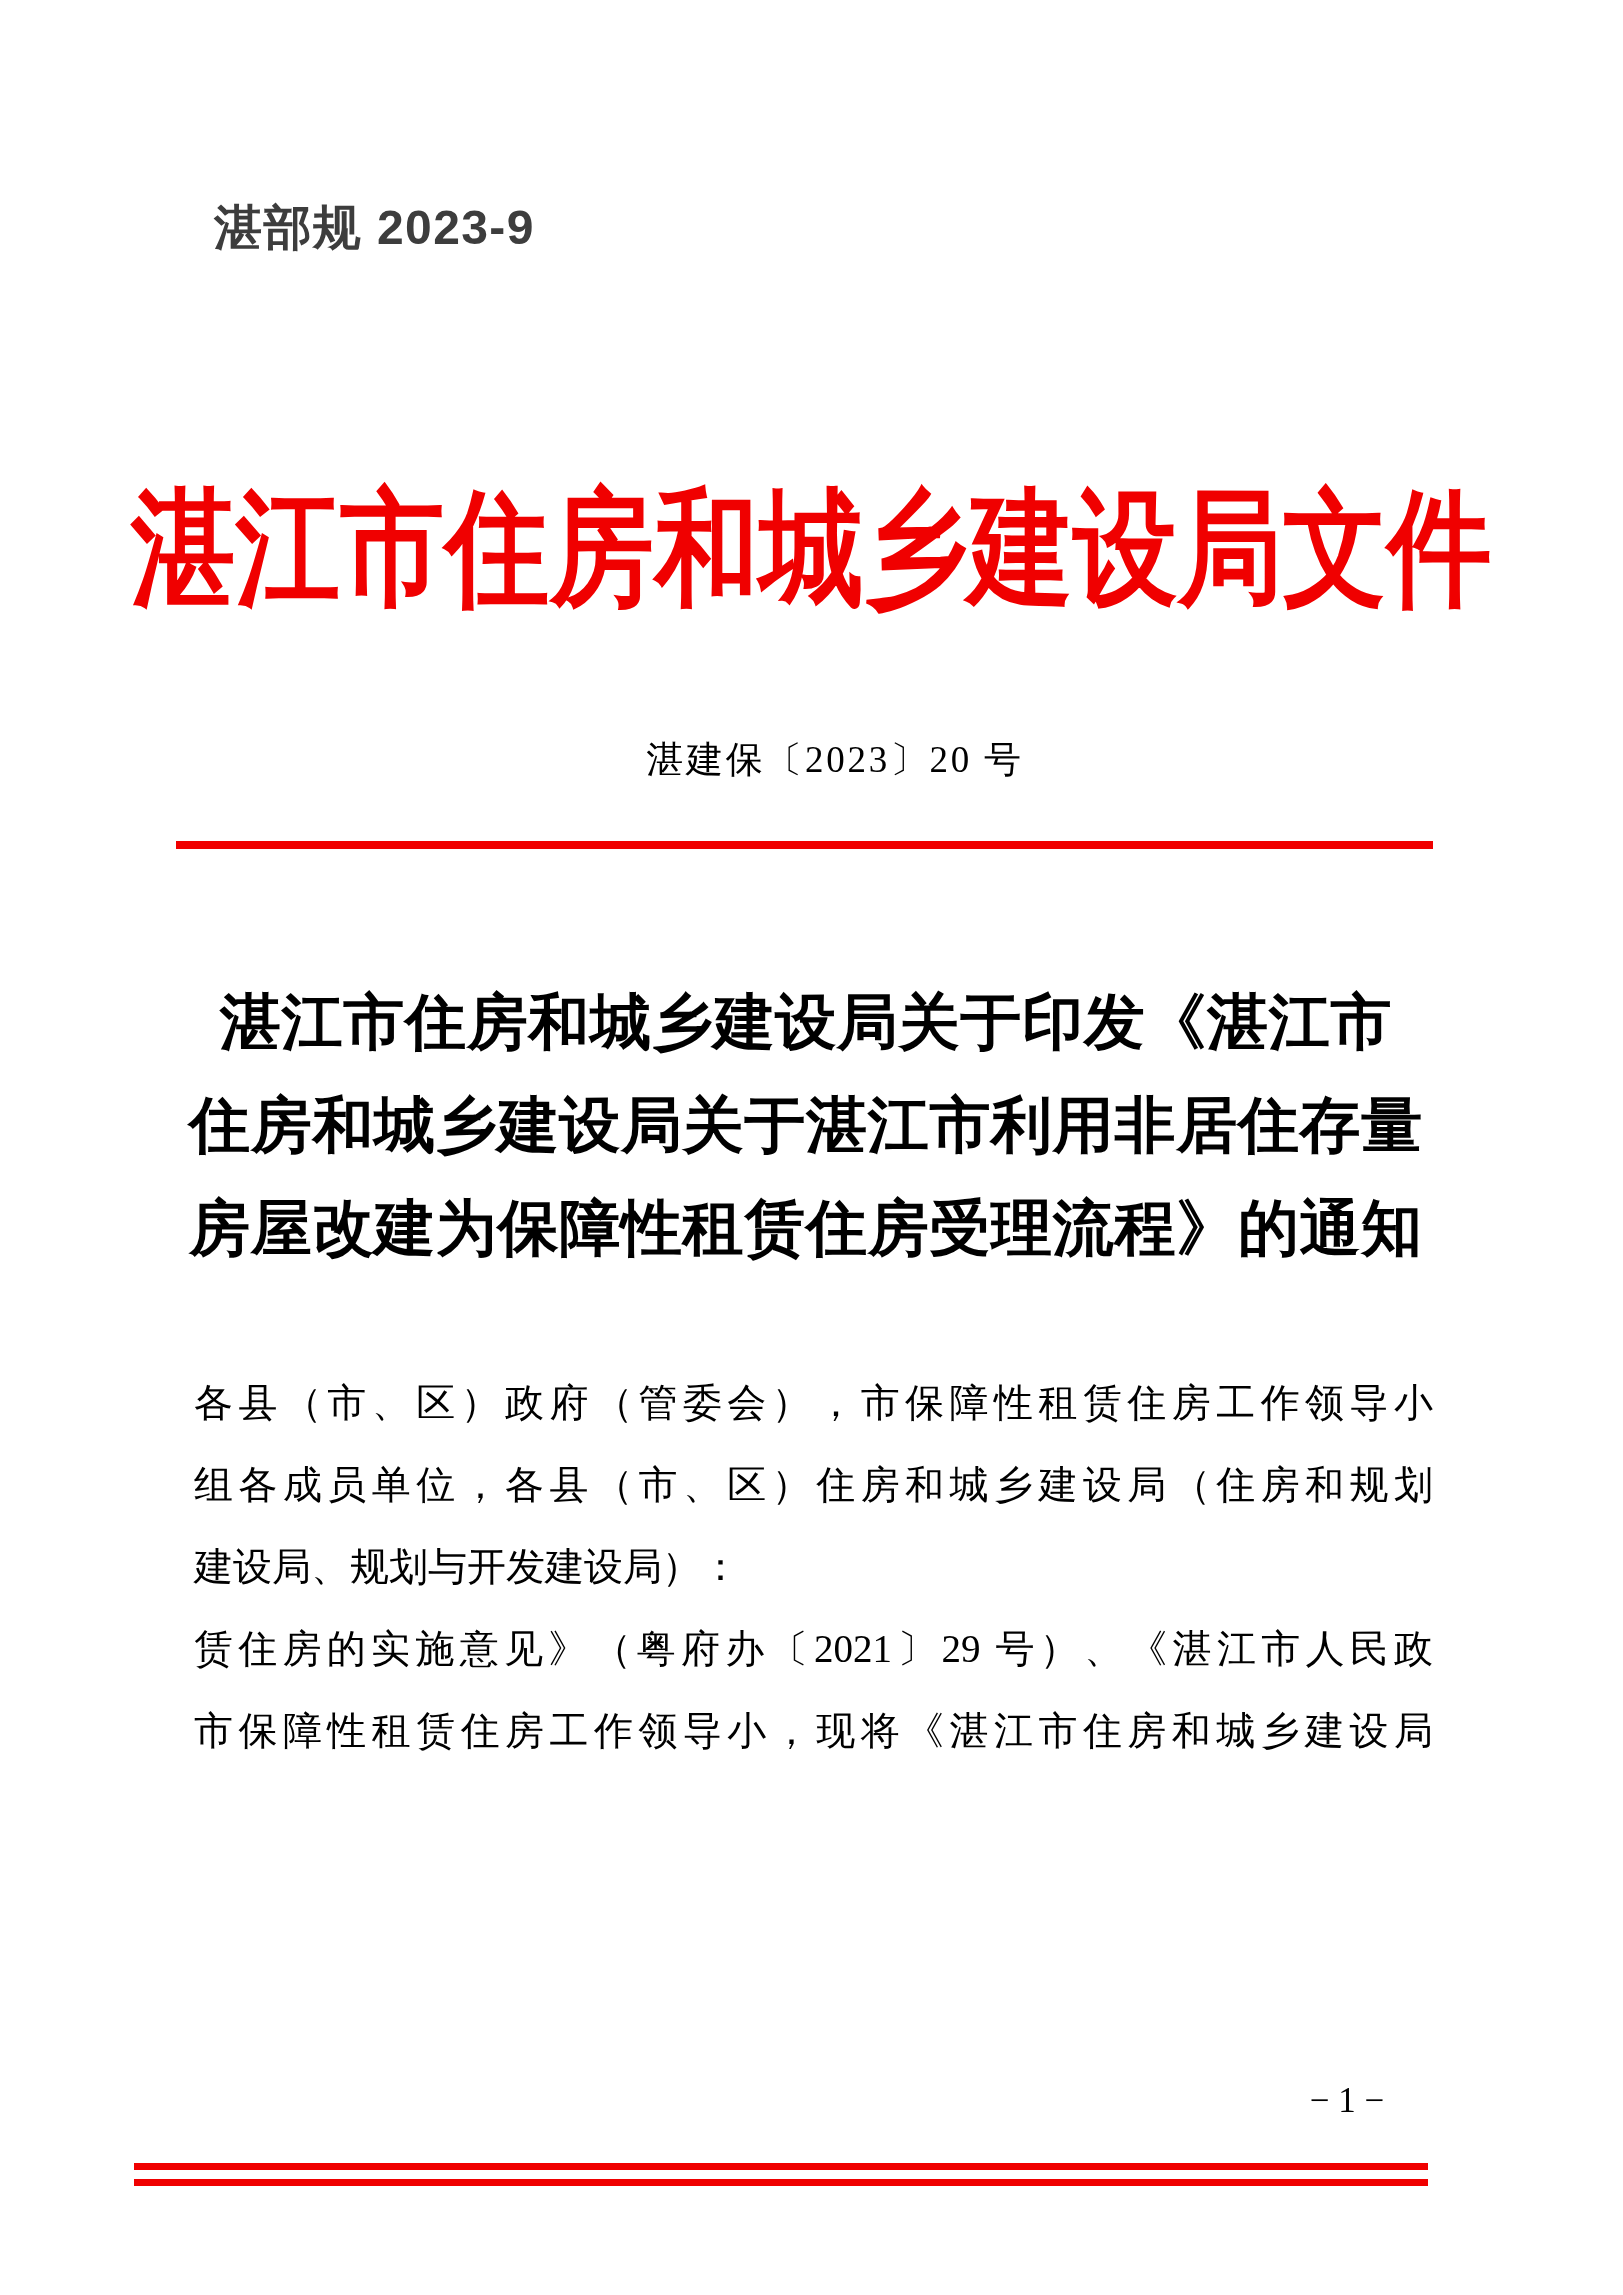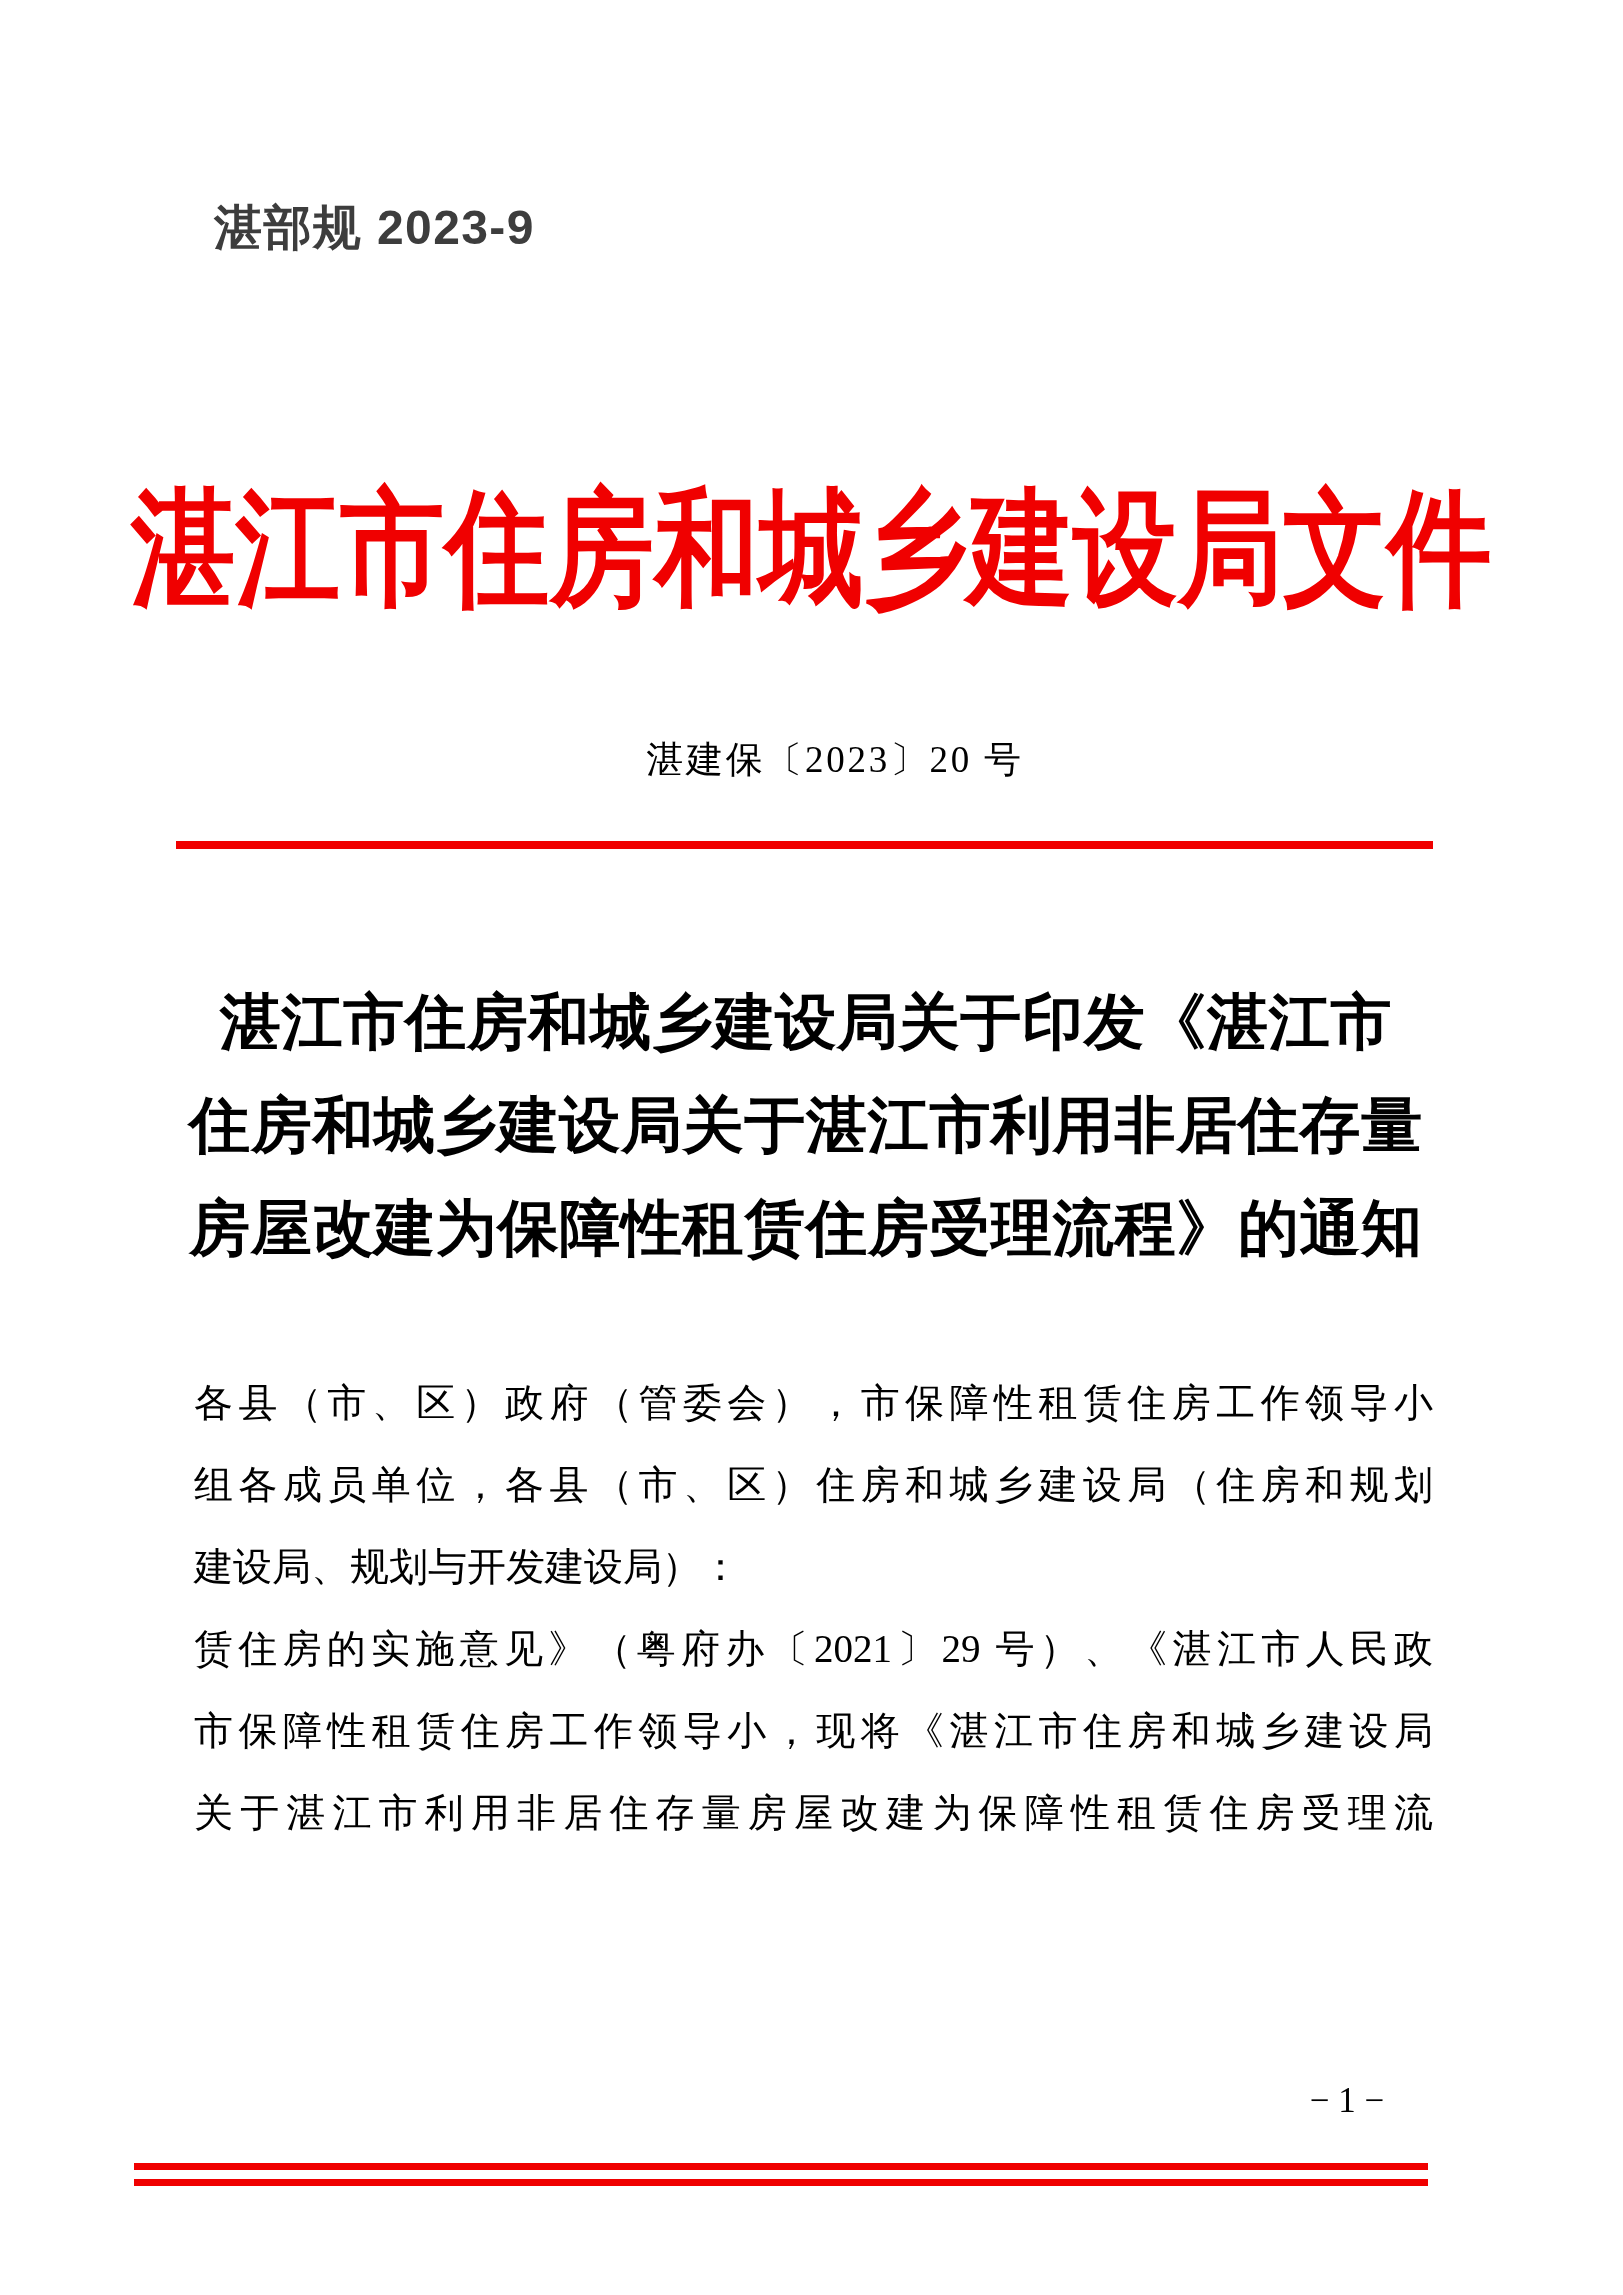--- a/index.html
+++ b/index.html
@@ -140,21 +140,20 @@
     <div class="h-line">住房和城乡建设局关于湛江市利用非居住存量</div>
     <div class="h-line">房屋改建为保障性租赁住房受理流程》的通知</div>
   </div>
 
   <div class="body-text">
     <div class="body-line">各县（市、区）政府（管委会），市保障性租赁住房工作领导小</div>
     <div class="body-line">组各成员单位，各县（市、区）住房和城乡建设局（住房和规划</div>
     <div class="body-line short">建设局、规划与开发建设局）：</div>
     <div class="body-line">赁住房的实施意见》（粤府办〔2021〕29 号）、《湛江市人民政</div>
     <div class="body-line">市保障性租赁住房工作领导小，现将《湛江市住房和城乡建设局</div>
-    <div class="body-line">关于湛江市利用非居住存量房屋改建为保障性租赁住房受理流</div>
   </div>
 
   <div class="page-number">− 1 −</div>
 
   <div class="rule-bottom first"></div>
   <div class="rule-bottom second"></div>
 
 </div>
 
 

